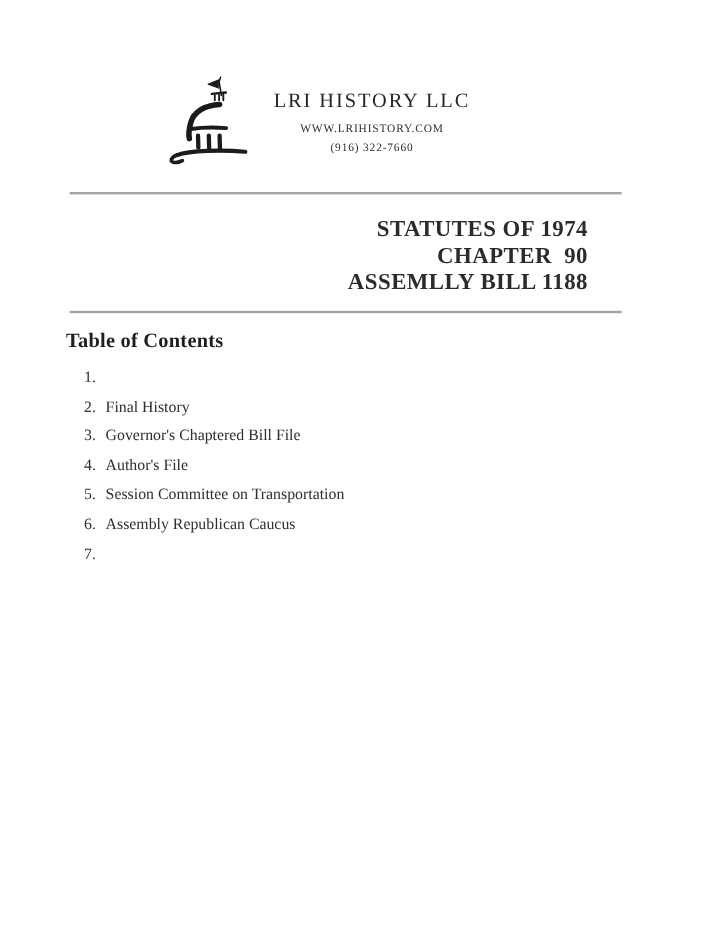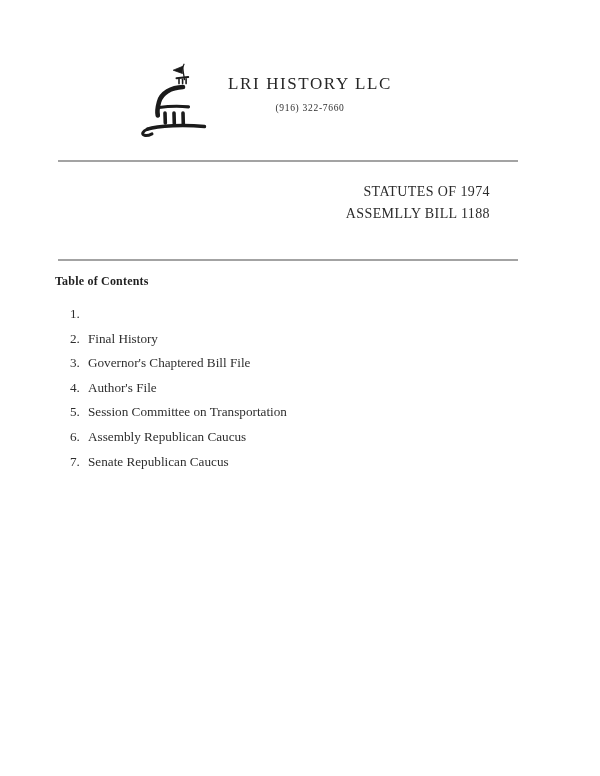--- a/index.html
+++ b/index.html
@@ -57,32 +57,32 @@
 
   
   .case-block {
     position: absolute;
     top: 181px;
     right: 110px;
     text-align: right;
     color: #2b2b2b;
   }
   .case-line {
-    font-weight: normal;
-    font-size: 14px;
+    font-weight: bold;
+    font-size: 19px;
     line-height: 22px;
     letter-spacing: 0.4px;
     white-space: pre-wrap; 
   }
 
   
   .toc-heading {
     position: absolute;
     left: 55px; top: 274px;
-    font-size: 12px;
+    font-size: 17px;
     font-weight: bold;
     color: #1f1f1f;
     letter-spacing: 0.2px;
   }
   .toc-list {
     position: absolute;
     left: 55px; top: 302px;
     list-style: none;
     color: #2e2e2e;
     font-size: 13.2px;
@@ -124,27 +124,29 @@
       <path d="M36 51 L36.3 61.5" stroke-width="3.6"></path>
       <path d="M45 51 L45.3 62" stroke-width="3.6"></path>
 
       <path d="M66.5 64.5 C 48 62.8 20 63.2 9.5 67.2" stroke-width="3.4"></path>
       <path d="M9.5 67.2 C 4.5 69.2 3.2 72.5 6.5 73.3 C 9 73.9 12 72.8 14 71.8" stroke-width="3"></path>
     </g>
   </svg>
 
   <div class="header-text">
     <div class="company-name">LRI HISTORY LLC</div>
+    <div class="contact-line">WWW.LRIHISTORY.COM</div>
     <div class="contact-line">(916) 322-7660</div>
   </div>
 
   <div class="rule rule-top"></div>
 
   <div class="case-block">
     <div class="case-line">STATUTES OF 1974</div>
+    <div class="case-line">CHAPTER  90</div>
     <div class="case-line">ASSEMLLY BILL 1188</div>
   </div>
 
   <div class="rule rule-bottom"></div>
 
   <div class="toc-heading">Table of Contents</div>
 
   <ol class="toc-list">
     <li>
       <span class="toc-num">1.</span>
@@ -164,17 +166,16 @@
     <li>
       <span class="toc-num">5.</span>
       <span class="toc-label">Session Committee on Transportation</span>
     </li>
     <li>
       <span class="toc-num">6.</span>
       <span class="toc-label">Assembly Republican Caucus</span>
     </li>
     <li>
       <span class="toc-num">7.</span>
-      <span class="toc-label">Senate Republican Caucus</span>
     </li>
   </ol>
 
 </div>
 
 </body></html>

